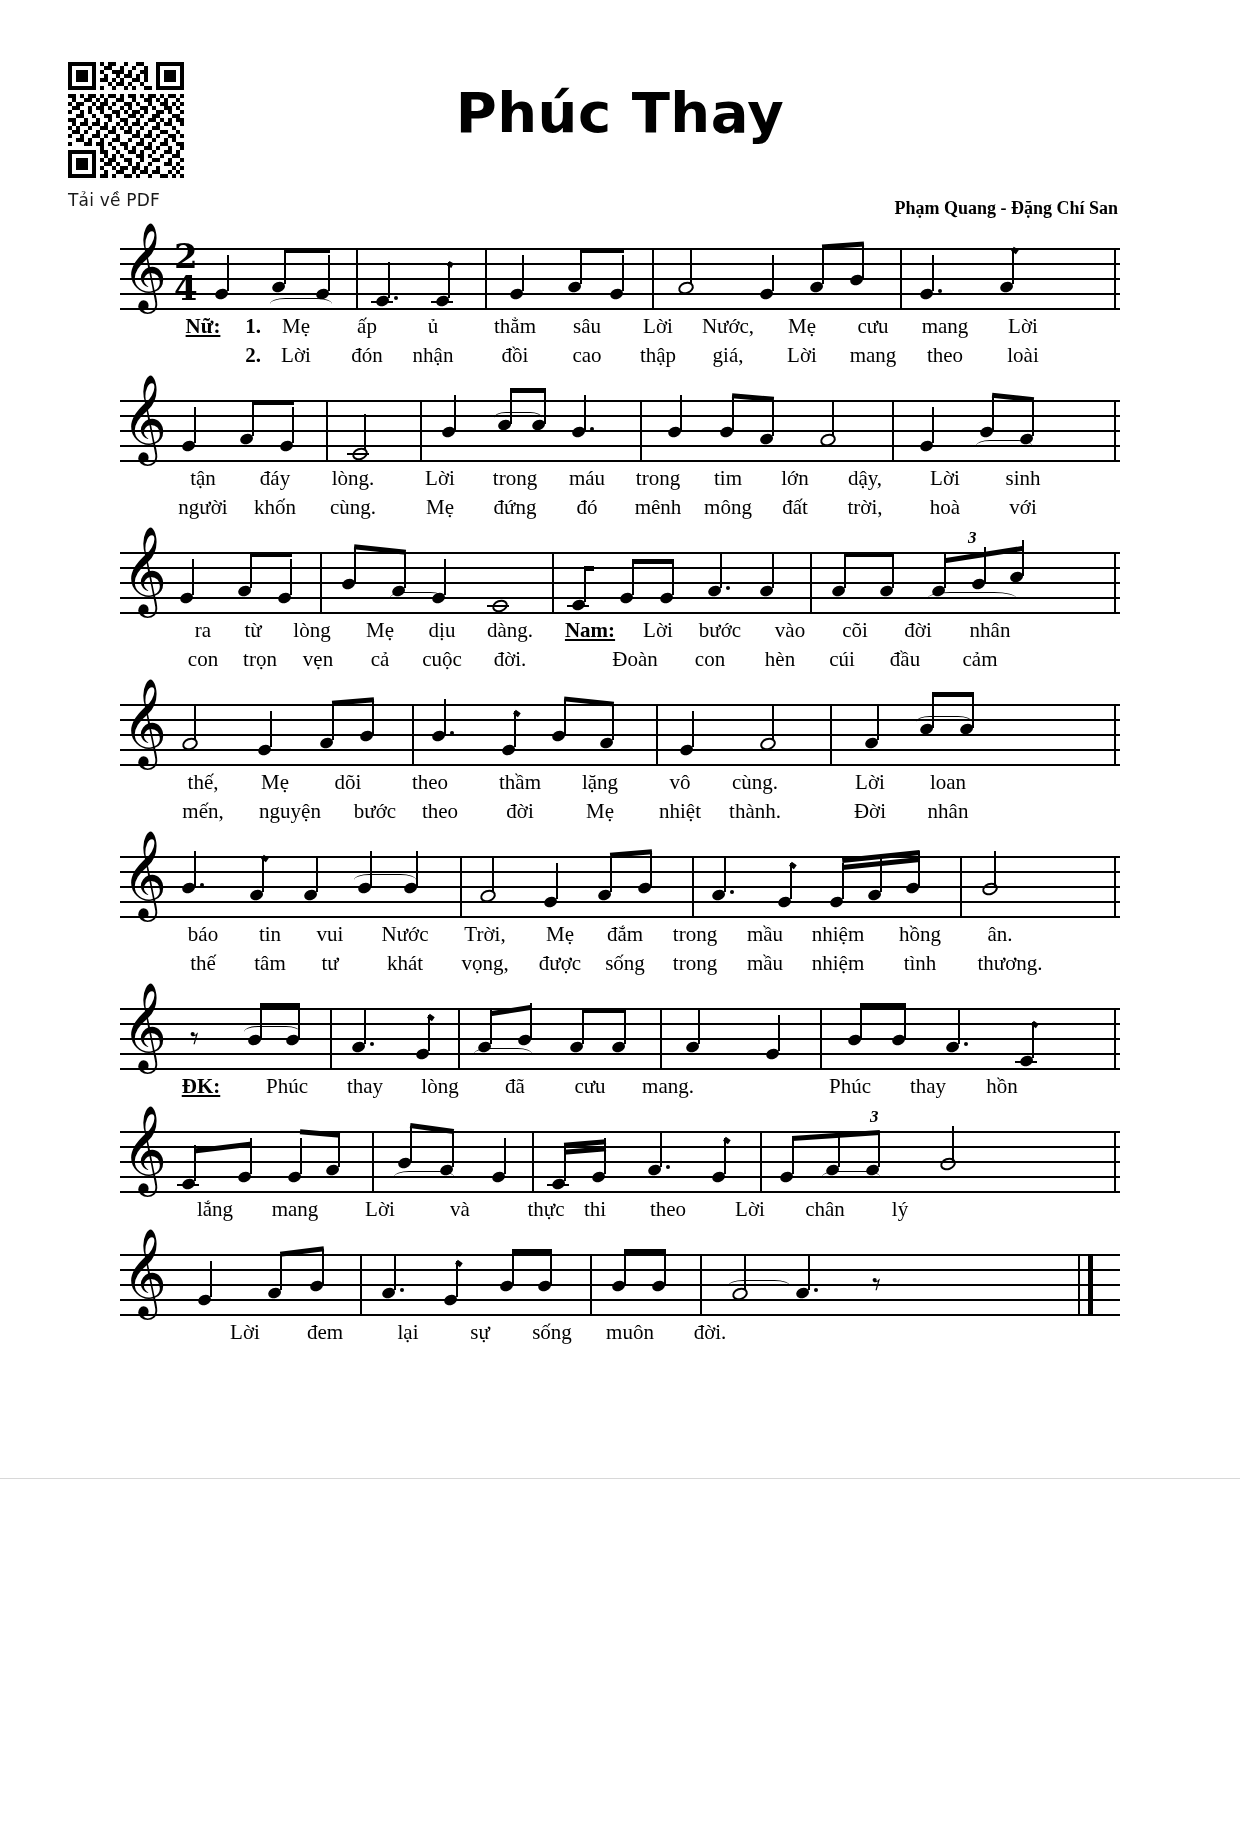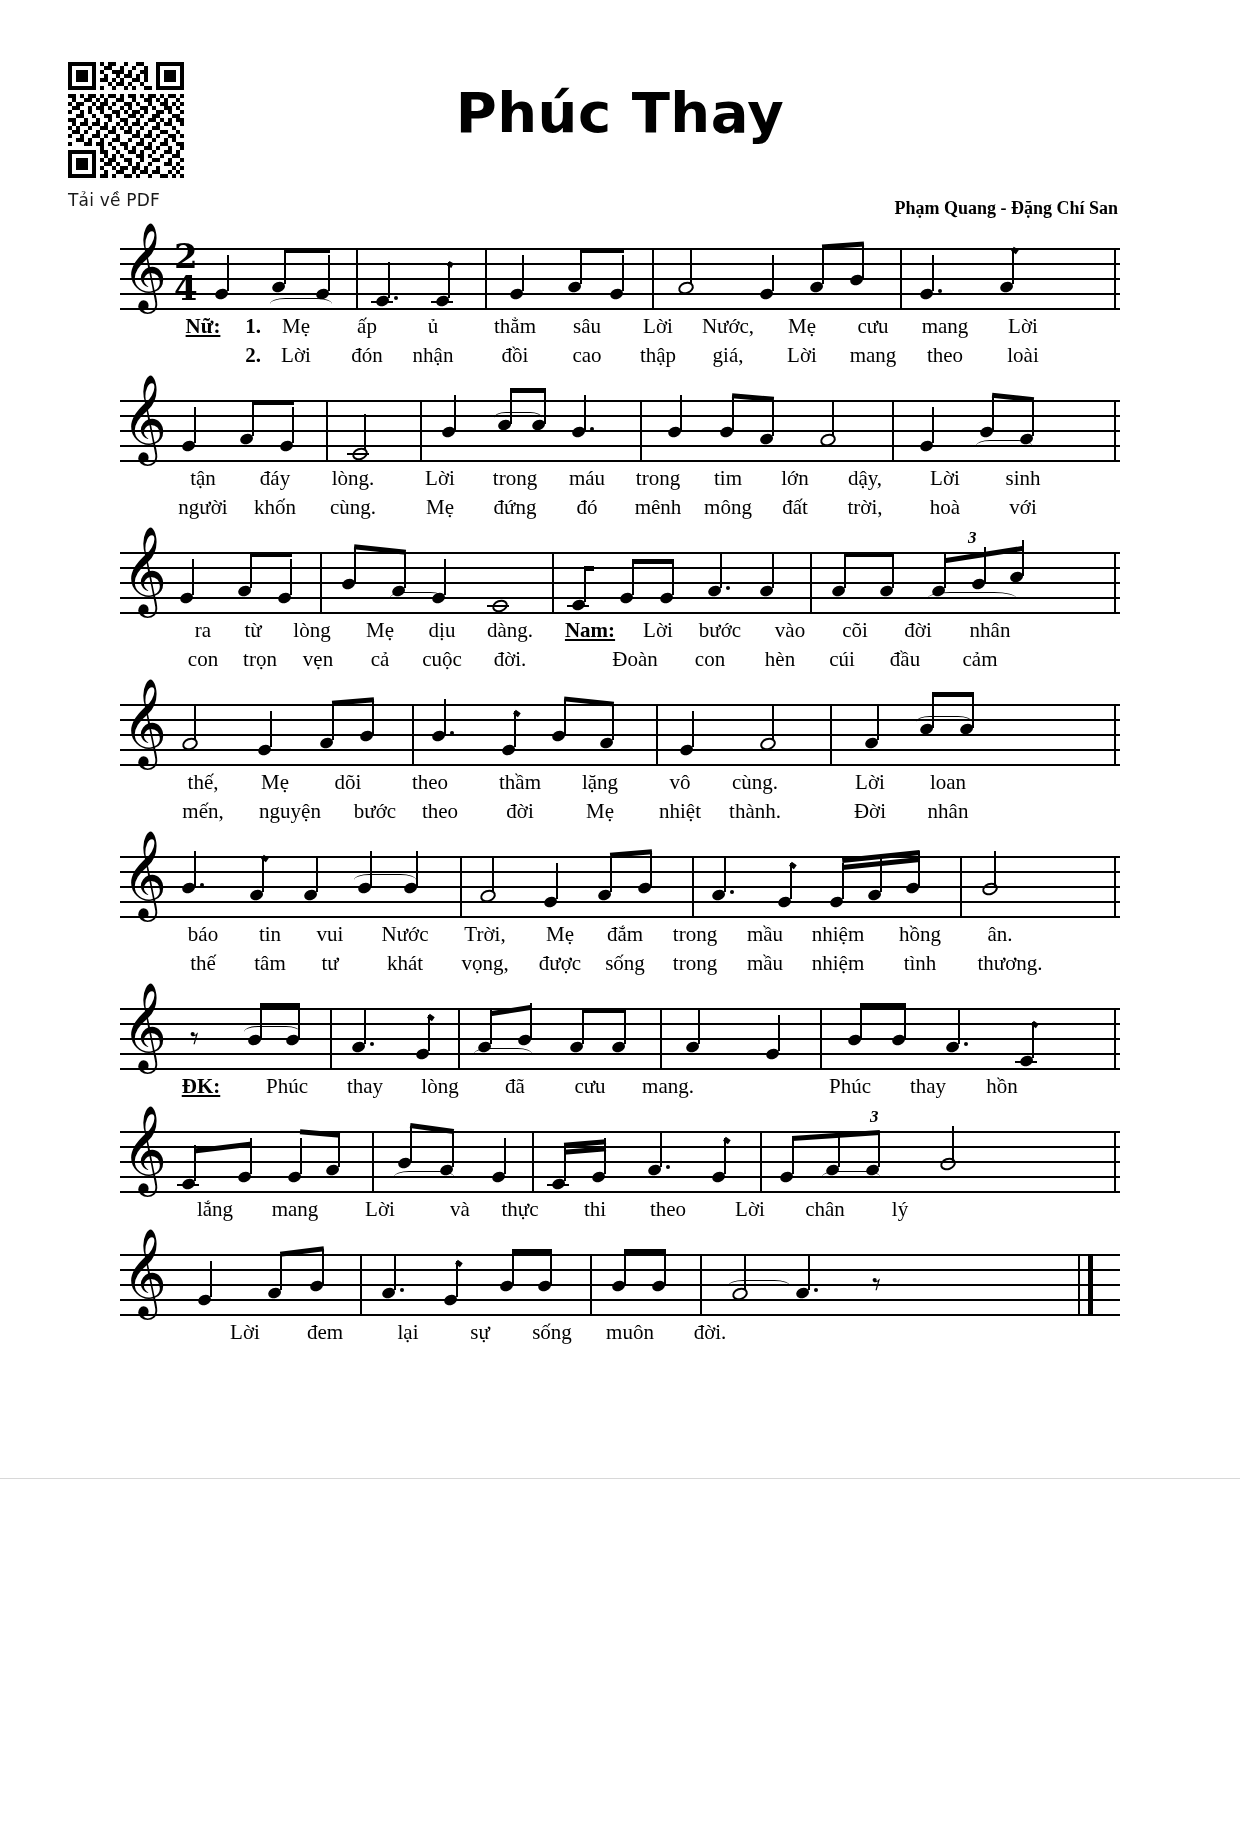--- a/index.html
+++ b/index.html
@@ -1059,21 +1059,21 @@
         <div class="slur" style="left:702px; top:40px; width:58px;"></div>
         <div class="nhead open" style="left:820px; top:27px;"></div>
         <div class="stem" style="left:832px; top:-5px;"></div>
         <div class="barline" style="left:994px;"></div>
       </div>
       <div class="lyricrow">
         <span class="lyric" style="left:125px">lắng</span>
         <span class="lyric" style="left:205px">mang</span>
         <span class="lyric" style="left:290px">Lời</span>
         <span class="lyric" style="left:370px">và</span>
-        <span class="lyric" style="left:430px">thực</span>
+        <span class="lyric" style="left:456px">thực</span>
         <span class="lyric" style="left:505px">thi</span>
         <span class="lyric" style="left:578px">theo</span>
         <span class="lyric" style="left:660px">Lời</span>
         <span class="lyric" style="left:735px">chân</span>
         <span class="lyric" style="left:810px">lý</span>
       </div>
     </div>
 
     <div class="system" style="height:123px;">
       <div class="staff">

